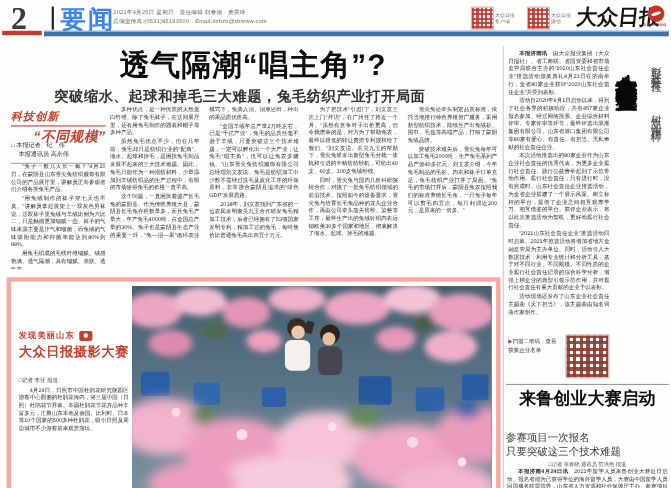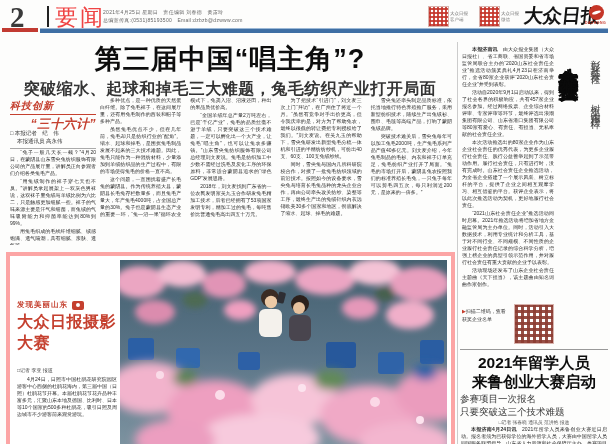--- a/index.html
+++ b/index.html
@@ -7,21 +7,21 @@
     width:610px;height:444px;position:relative;overflow:hidden;
     background:#fdfdfc;
     font-family:"Liberation Sans","DejaVu Sans",sans-serif;
     color:#222;
   }
   .abs{position:absolute;}
   
   .pagenum{left:10px;top:1px;font-family:"Liberation Serif","DejaVu Serif",serif;
     font-size:29px;font-weight:700;color:#3a3a3a;}
   .hdr-divider{left:47px;top:6px;width:2px;height:21px;background:#222;}
-  .section-title{left:55px;top:2px;font-size:23px;font-weight:400;color:#ef4444;letter-spacing:2px;}
+  .section-title{left:55px;top:2px;font-size:23px;font-weight:700;color:#3b82f6;letter-spacing:2px;}
   .hdr-meta{left:103px;top:8px;font-size:5px;line-height:8px;color:#666;letter-spacing:.3px;}
   .qr{width:19px;height:19px;border:1px solid #d9b3ad;
     background:
       repeating-linear-gradient(0deg,rgba(196,50,40,.85) 0 2px,transparent 2px 4px),
       repeating-linear-gradient(90deg,rgba(196,50,40,.85) 0 2px,#fff 2px 4px);}
   .qr1{left:428px;top:6px;}
   .qr2{left:479px;top:6px;}
   .qr-label{font-size:4.5px;line-height:6px;color:#777;}
   .qr1-label{left:450px;top:11px;}
   .qr2-label{left:501px;top:11px;}
@@ -29,22 +29,22 @@
     font-size:19px;font-weight:800;color:#141414;transform:skewX(-6deg);letter-spacing:0px;}
   .seal{left:589px;top:5px;width:15px;height:15px;border-radius:50%;background:#c53527;}
   .seal:after{content:"";position:absolute;left:3px;top:6px;width:9px;height:3px;
     background:#fff;border-radius:50% 50% 50% 50%;transform:rotate(-18deg);}
   .seal-text{left:585px;top:21px;font-size:3.5px;color:#c53527;font-weight:700;letter-spacing:.5px;}
   .rule-red{left:2px;top:28px;width:36px;height:4px;background:#c23b32;}
   .rule-blue{left:40px;top:28px;width:568px;height:4px;background:#3f6fa4;border-top:1px solid #9db9d6;}
   
   .lead-headline{left:12px;top:41px;width:436px;text-align:center;
     font-size:27px;font-weight:800;color:#0d0d0d;letter-spacing:1px;}
-  .lead-subtitle{left:12px;top:79px;width:436px;text-align:center;
-    font-size:16px;font-weight:600;color:#333;letter-spacing:.5px;}
+  .lead-subtitle{left:0;top:79px;width:436px;text-align:center;
+    font-size:13px;font-weight:600;color:#333;letter-spacing:.5px;}
   .series-badge{left:10px;top:99px;width:86px;color:#c5402f;font-style:italic;font-weight:800;}
   .series-l1{font-size:10px;border-bottom:1.5px solid #c5402f;padding-bottom:1px;letter-spacing:1px;font-family:Liberation Mono, monospace;}
   .series-l2{font-size:12.5px;text-align:right;margin-top:1px;letter-spacing:.5px;}
   .lead-byline{left:10px;top:129px;width:86px;font-size:5.5px;line-height:8px;color:#333;
     border-bottom:.5px solid #aaa;padding-bottom:3px;}
   .newsbody{font-size:5px;line-height:7px;text-align:justify;color:#2b2b2b;}
   .newsbody p{margin:0 0 1px 0;text-indent:2em;}
   .col1-text{left:10px;top:149px;width:86px;height:96px;overflow:hidden;}
   .flow{left:100px;top:97px;width:352px;height:148px;overflow:hidden;
     column-count:4;column-gap:9px;}
@@ -68,21 +68,21 @@
   .startup-sub{left:460px;top:392px;width:148px;text-align:left;
     font-size:9.5px;line-height:13px;color:#3a3a3a;}
   .startup-byline{left:460px;top:419px;width:148px;text-align:center;font-size:4.8px;color:#555;}
   .startup-body{left:461px;top:426px;width:146px;height:18px;overflow:hidden;}
   
   .feature-box{left:6px;top:252px;width:441px;height:191px;border:4px solid #fca5a5;background:#fff;}
   .feature-left{position:absolute;left:7px;top:44px;width:100px;}
   .brand-l1{display:flex;align-items:center;gap:4px;color:#c5402f;font-size:7.5px;font-weight:700;letter-spacing:1px;}
   .cam{width:12px;height:9px;background:#c5402f;border-radius:2px;position:relative;}
   .cam:after{content:"";position:absolute;left:4px;top:2.5px;width:4px;height:4px;border-radius:50%;background:#fff;}
-  .brand-l2{color:#c5402f;font-size:16px;font-weight:800;letter-spacing:.5px;margin-top:2px;}
+  .brand-l2{color:#c5402f;font-size:12px;font-weight:800;letter-spacing:.5px;margin-top:2px;}
   .feat-headline{margin-top:13px;text-align:center;font-size:15px;line-height:23px;font-weight:800;color:#101010;letter-spacing:3px;}
   .feat-byline{margin-top:9px;font-size:5px;color:#444;}
   .feat-caption{margin-top:3px;height:70px;overflow:hidden;}
   .feature-photo{position:absolute;left:110px;top:4px;width:327px;height:186px;overflow:hidden;background:#50677a;}
   .feature-photo svg{display:block;width:100%;height:100%;}
 </style>
 </head>
 <body>
 
 <div class="abs pagenum">2</div>
@@ -101,26 +101,26 @@
 <div class="abs qr-label qr2-label">
   <div>大众日报</div>
   <div>微信</div>
 </div>
 <div class="abs masthead">大众日报</div>
 <div class="abs seal"></div>
 <div class="abs seal-text">DAZHONG</div>
 <div class="abs rule-red"></div>
 <div class="abs rule-blue"></div>
 
-<div class="abs lead-headline">第三届中国“唱主角”?</div>
+<div class="abs lead-headline">透气隔潮“唱主角”?</div>
 <div class="abs lead-subtitle">突破缩水、起球和掉毛三大难题，兔毛纺织产业打开局面</div>
 
 <div class="abs series-badge">
   <div class="series-l1">科技创新</div>
-  <div class="series-l2">“三十六计”</div>
+  <div class="series-l2">“不同规模”</div>
 </div>
 <div class="abs lead-byline">
   <div>□ 本报记者　纪　伟</div>
   <div>　 本报通讯员 高永伟</div>
 </div>
 <div class="abs col1-text newsbody">
   <p>“兔子一般几天长一截？”4月20日，在蒙阴县山东雪尖兔纺织服饰有限公司的产品展厅里，讲解员正向参观者们介绍各类兔毛产品。</p>
   <p>“用兔绒制作的袜子穿七天也不臭。”讲解员拿起展架上一双灰色男袜说，这双袜子里兔绒与羊绒比例为六比二，只是触感更加细腻一些。袜子的气味来源主要是汗气和细菌，而兔绒的气味吸附能力和抑菌率能达到80%到99%。</p>
   <p>用兔毛织成的毛线纤维细腻、绒感饱满、透气隔潮，具有细腻、亲肤、透气等</p>
 </div>
@@ -147,21 +147,20 @@
 </div>
 <div class="abs resp-qrnote">
   <span class="mk">▶</span><span>扫描二维码，查看获奖企业名单</span>
 </div>
 <div class="abs resp-qr"></div>
 <div class="abs resp-vhead">八十家鲁企获评山东社会责任企业</div>
 <div class="abs resp-vside">彰显社会责任　　树立山东榜样</div>
 <div class="abs hr-right"></div>
 
 <div class="abs startup-head">
-  <div>2021年留学人员</div>
   <div>来鲁创业大赛启动</div>
 </div>
 <div class="abs startup-sub">
   <div>参赛项目一次报名</div>
   <div>只要突破这三个技术难题</div>
 </div>
 <div class="abs startup-byline">□记者 张春晓 通讯员 范洪艳 报道</div>
 <div class="abs startup-body newsbody">
   <p><b>本报济南4月24日讯　</b><span>2021年留学人员来鲁创业大赛近日启动。报名者须为已获得学位的海外留学人员，大赛由中国留学人员回国服务联盟指导，山东省人力资源和社会保障厅主办。参赛项目一次报名即可享有省内三次落地对接机会。</span></p>
 </div>

